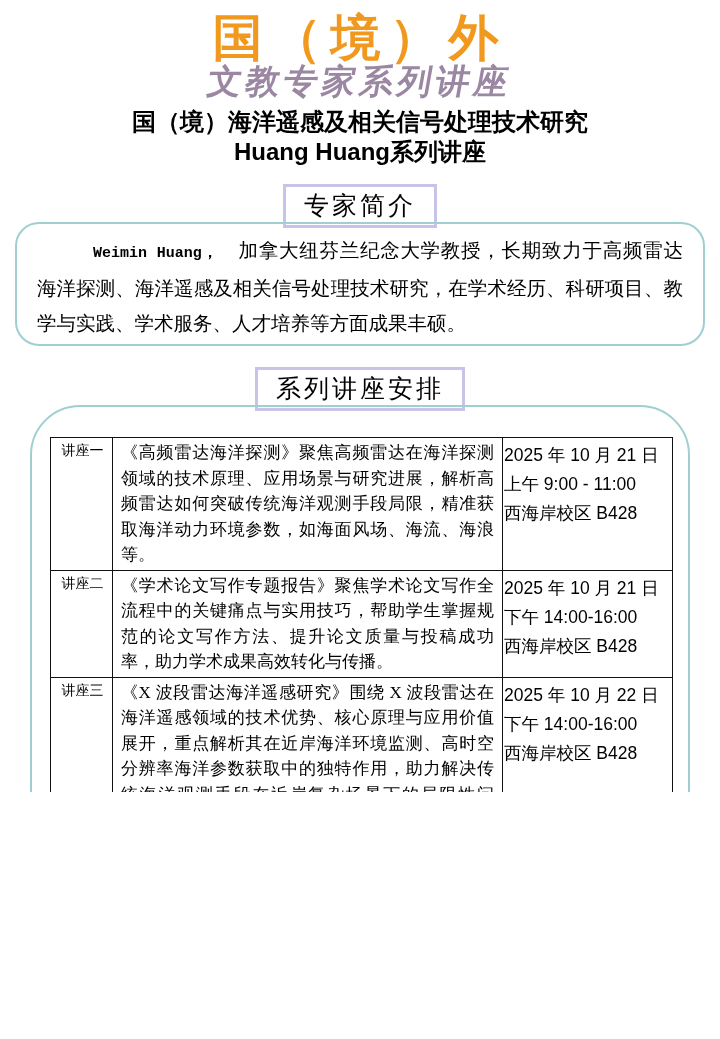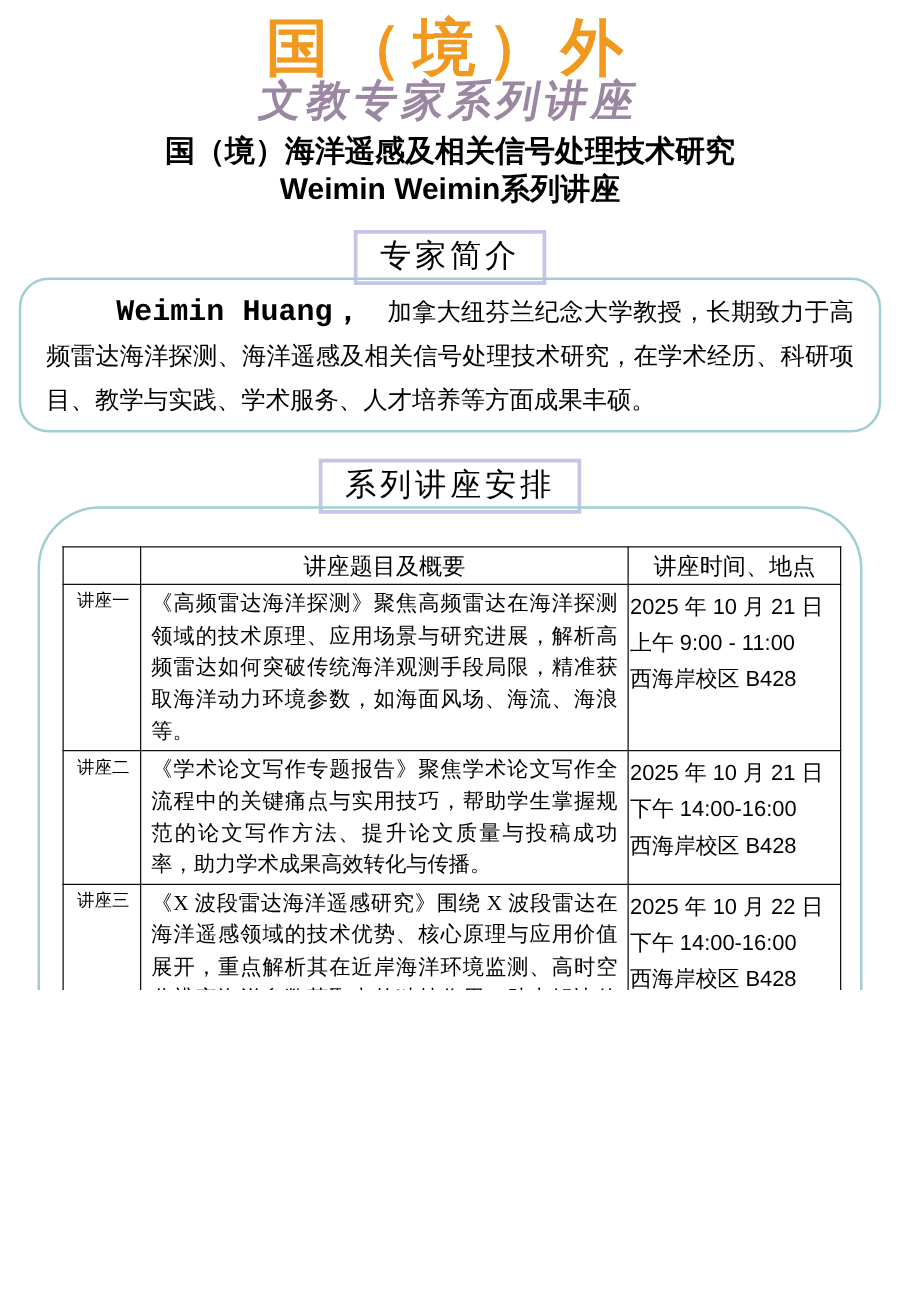--- a/index.html
+++ b/index.html
@@ -25,21 +25,21 @@
              font-size:25px;line-height:30px;letter-spacing:3px;text-align:center;
              padding:4px 18px;margin-top:12px;}
   .label-expert{top:172px;}
   .label-schedule{top:355px;}
 
   
   .intro-box{position:absolute;top:222px;left:15px;width:690px;height:124px;
              box-sizing:border-box;border:2px solid #9FCFD1;border-radius:24px;
              padding:9px 20px 0 20px;}
   .intro-text{font-size:19.5px;line-height:35px;text-align:justify;text-indent:56px;margin:0;}
-  .mono{font-family:"Liberation Mono","DejaVu Sans Mono",monospace;font-weight:bold;font-size:24px;}
+  .mono{font-family:"Liberation Mono","DejaVu Sans Mono",monospace;font-weight:bold;font-size:15px;}
 
   
   .table-wrap{position:absolute;top:405px;left:30px;width:660px;height:488px;
               box-sizing:border-box;border:2px solid #9FCFD1;border-radius:50px;}
   table.schedule{position:absolute;top:437px;left:50px;width:622px;border-collapse:collapse;
                  table-layout:fixed;font-family:"Liberation Sans","DejaVu Sans",sans-serif;}
   table.schedule th,table.schedule td{border:1.5px solid #111;box-sizing:border-box;}
   table.schedule th{font-weight:normal;font-size:18.5px;height:30px;padding:1px 2px;text-align:center;}
   td.cell-label{vertical-align:top;font-size:14px;padding:4px 3px 0 5px;text-align:center;}
   td.cell-summary{vertical-align:top;font-size:17px;line-height:25.5px;
@@ -67,21 +67,21 @@
 
 <div class="page">
 
   <div class="logo">
     <div class="logo-line1">国（境）外</div>
     <div class="logo-line2">文教专家系列讲座</div>
   </div>
 
   <div class="doc-title">
     <div>国（境）海洋遥感及相关信号处理技术研究</div>
-    <div><span class="title-en">Weimin Weimin</span><span>系列讲座</span></div>
+    <div><span class="title-en">Huang Huang</span><span>系列讲座</span></div>
   </div>
 
   <div class="label-box label-expert">
     <span>专家简介</span>
   </div>
 
   <div class="intro-box">
     <p class="intro-text"><span class="mono">Weimin Huang，</span><span>　加拿大纽芬兰纪念大学教授，长期致力于高频雷达海洋探测、海洋遥感及相关信号处理技术研究，在学术经历、科研项目、教学与实践、学术服务、人才培养等方面成果丰硕。</span></p>
   </div>
 
@@ -91,25 +91,20 @@
 
   <div class="table-wrap"></div>
 
   <table class="schedule">
     <colgroup>
         <col style="width:62px">
         <col style="width:390px">
         <col style="width:170px">
       </colgroup>
     <tbody>
-        <tr>
-      <th></th>
-      <th>讲座题目及概要</th>
-      <th>讲座时间、地点</th>
-    </tr>
     <tr class="row-1">
       <td class="cell-label">讲座一</td>
       <td class="cell-summary">《高频雷达海洋探测》聚焦高频雷达在海洋探测领域的技术原理、应用场景与研究进展，解析高频雷达如何突破传统海洋观测手段局限，精准获取海洋动力环境参数，如海面风场、海流、海浪等。</td>
       <td class="cell-time">
         <div>2025 年 10 月 21 日</div>
         <div>上午 9:00 - 11:00</div>
         <div>西海岸校区 B428</div>
       </td>
     </tr>
     <tr class="row-2">

